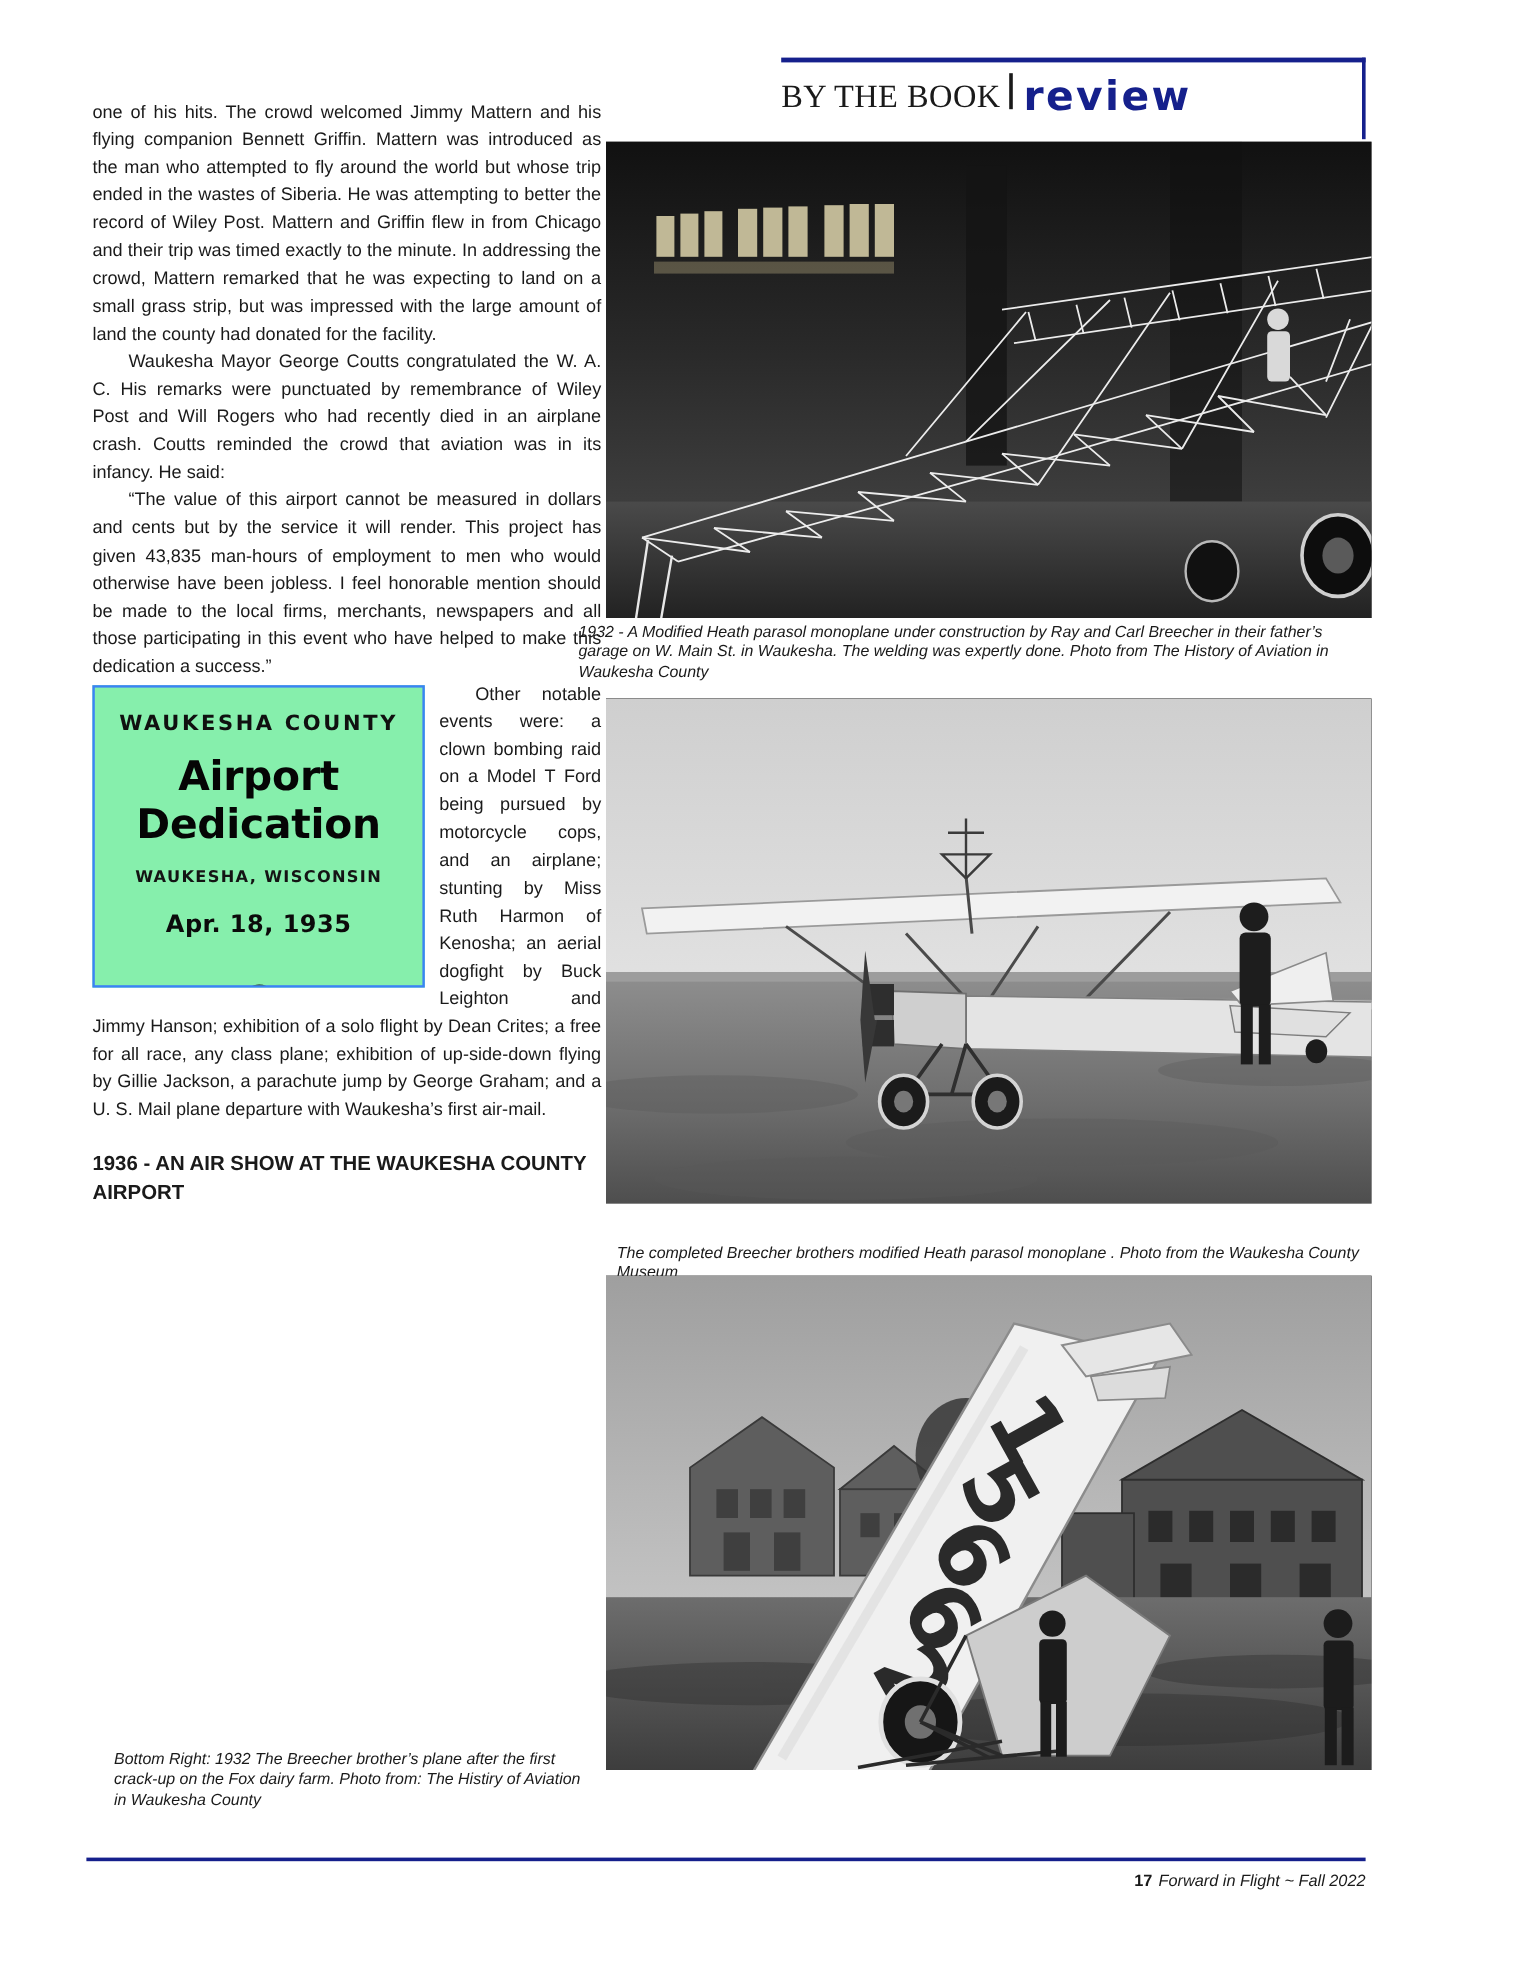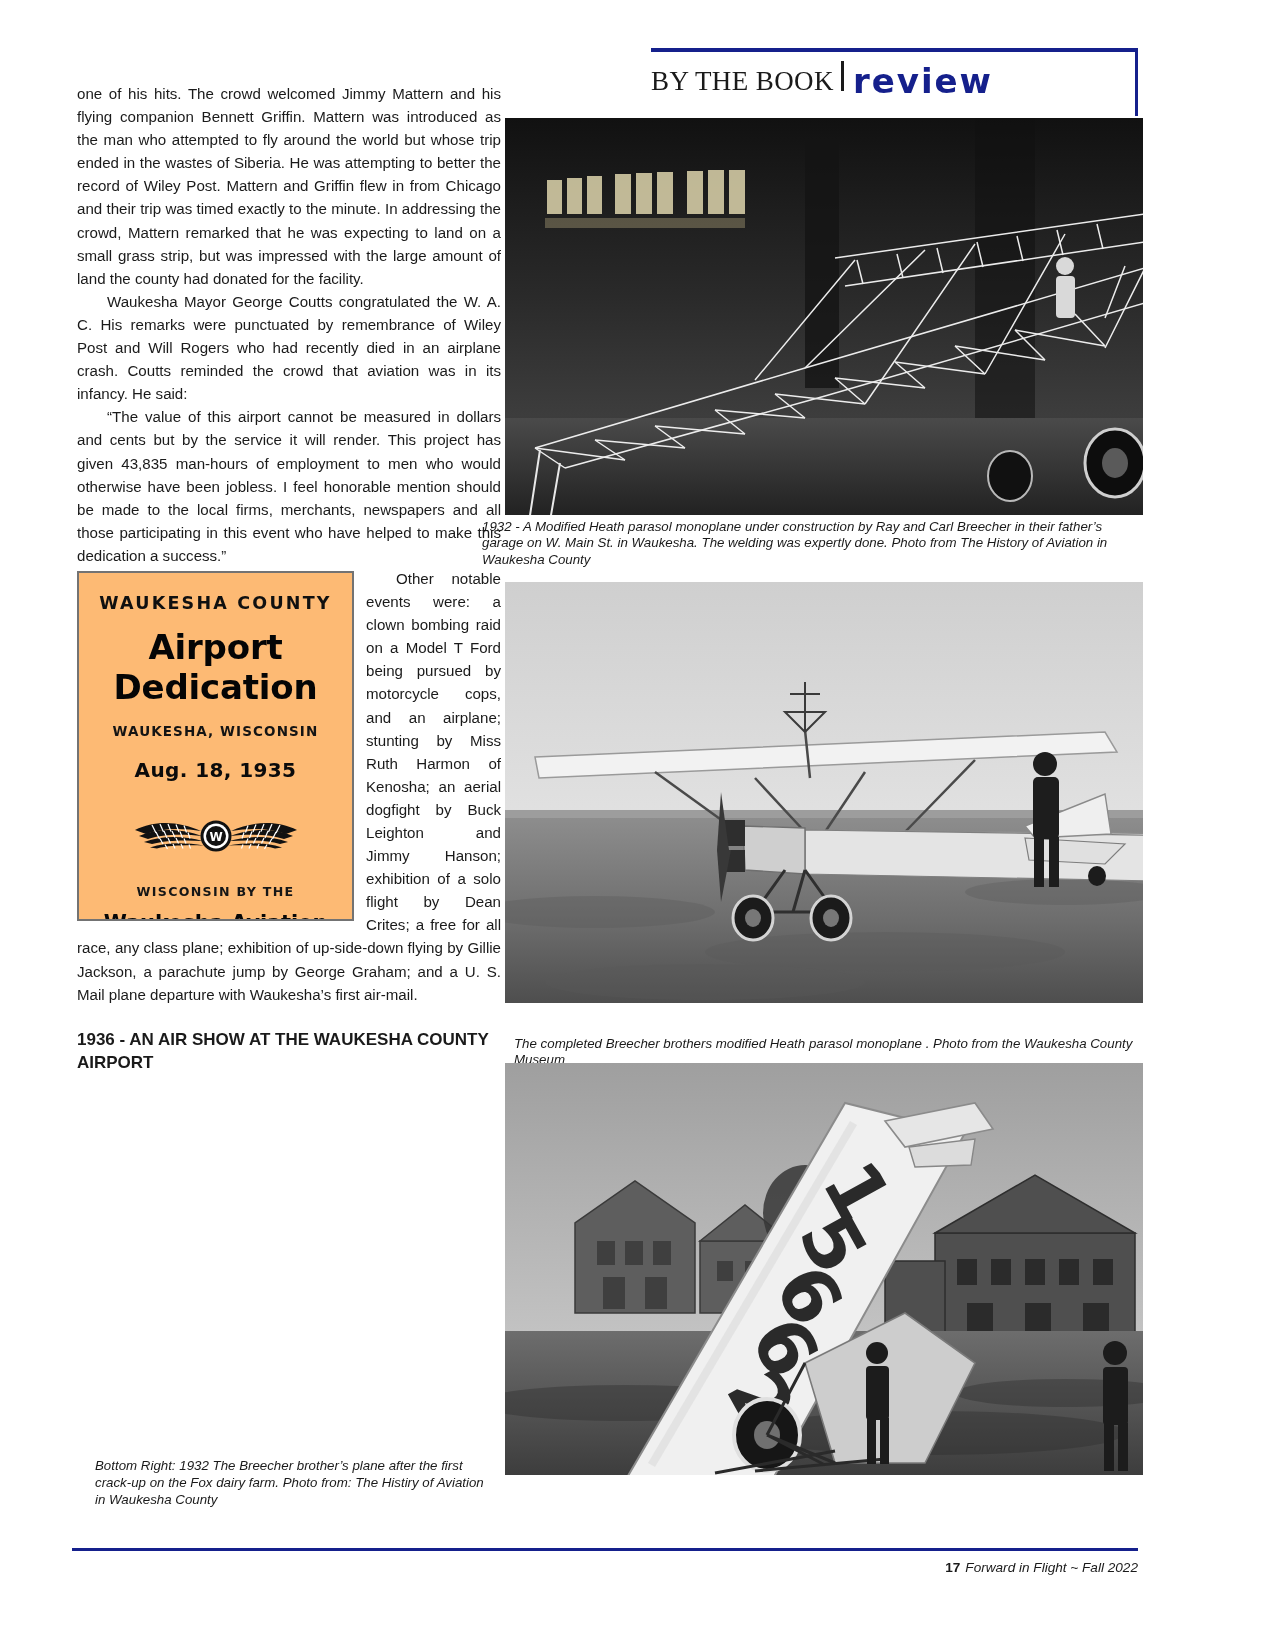--- a/index.html
+++ b/index.html
@@ -92,23 +92,23 @@
     line-height: 23.1px;
     font-weight: 700;
     margin: 22px 0 0 0;
     text-align: left;
   }
 
   
   #ad-box {
     float: left;
     width: 277px;
-    height: 350px;
-    border: 2px solid #737373;
-    background: #fdba74;
+    height: 252px;
+    border: 2px solid #3b82f6;
+    background: #86efac;
     margin: 4px 12px 5px 0;
     box-sizing: border-box;
     position: relative;
     overflow: hidden;
   }
   #ad-box .ad-inner {
     position: absolute;
     left: 0; right: 0;
     top: 20px;
     text-align: center;
@@ -233,21 +233,21 @@
 
   <p class="body-p">one of his hits. The crowd welcomed Jimmy Mattern and his flying companion Bennett Griffin. Mattern was introduced as the man who attempted to fly around the world but whose trip ended in the wastes of Siberia. He was attempting to better the record of Wiley Post. Mattern and Griffin flew in from Chicago and their trip was timed exactly to the minute. In addressing the crowd, Mattern remarked that he was expecting to land on a small grass strip, but was impressed with the large amount of land the county had donated for the facility.</p>
   <p class="body-p indent">Waukesha Mayor George Coutts congratulated the W. A. C. His remarks were punctuated by remembrance of Wiley Post and Will Rogers who had recently died in an airplane crash. Coutts reminded the crowd that aviation was in its infancy. He said:</p>
   <p class="body-p indent">“The value of this airport cannot be measured in dollars and cents but by the service it will render. This project has given 43,835 man-hours of employment to men who would otherwise have been jobless. I feel honorable mention should be made to the local firms, merchants, newspapers and all those participating in this event who have helped to make this dedication a success.”</p>
 
   <div id="ad-box">
     <div class="ad-inner">
       <div class="ad-line1">WAUKESHA COUNTY</div>
       <div class="ad-line2">Airport Dedication</div>
       <div class="ad-line3">WAUKESHA, WISCONSIN</div>
-      <div class="ad-line4">Aug. 18, 1935</div>
+      <div class="ad-line4">Apr. 18, 1935</div>
 
       <div class="ad-emblem">
         <svg viewBox="0 0 340 112" width="170" height="56" aria-hidden="true">
           <g fill="#111">
 
             <path d="M8 44 C50 22 100 28 140 46 C104 40 62 40 30 52 Z"></path>
             <path d="M16 56 C56 38 104 42 142 56 C106 52 64 52 34 62 Z"></path>
             <path d="M26 68 C64 54 106 56 144 66 C110 64 70 64 42 72 Z"></path>
             <path d="M38 79 C72 68 108 69 146 75 C114 74 78 74 52 81 Z"></path>
 

